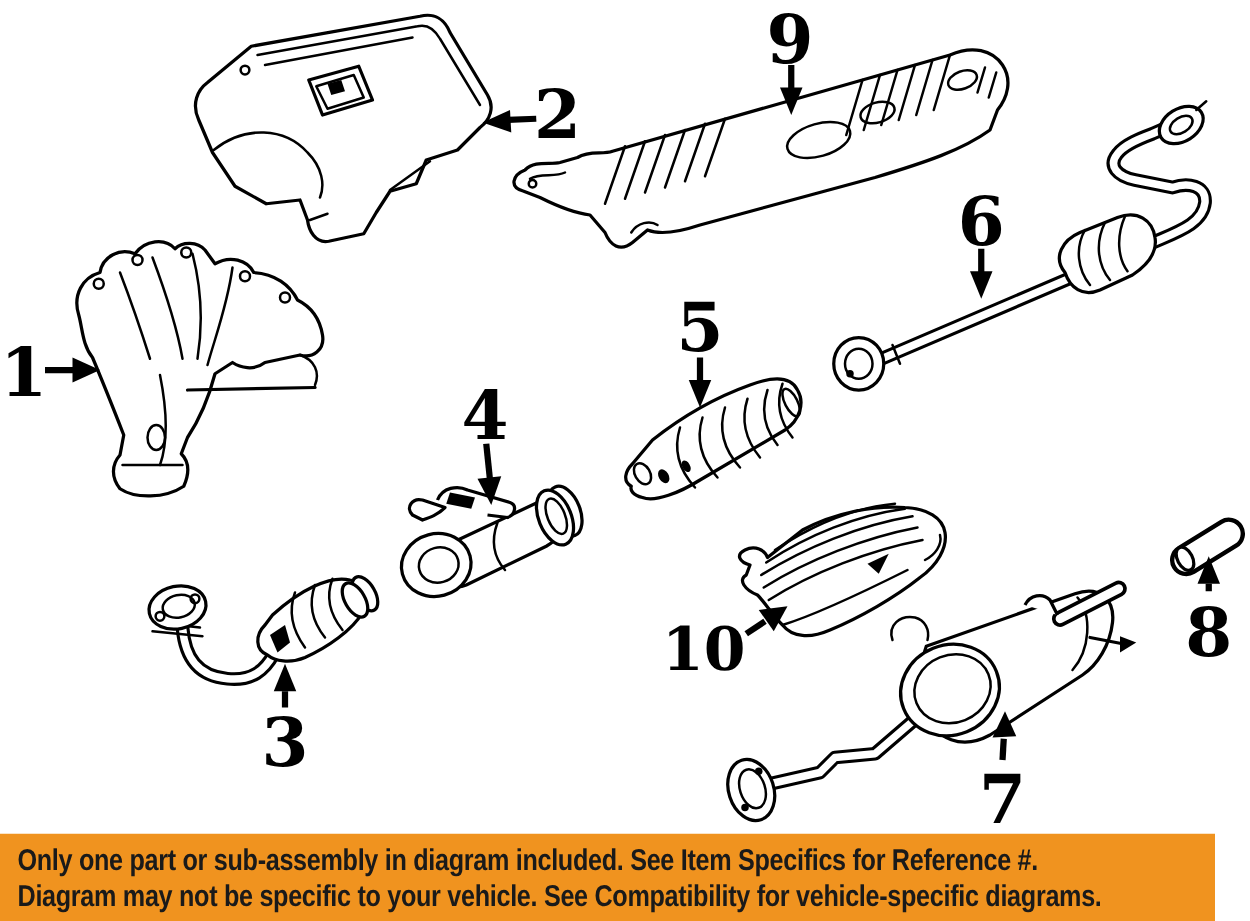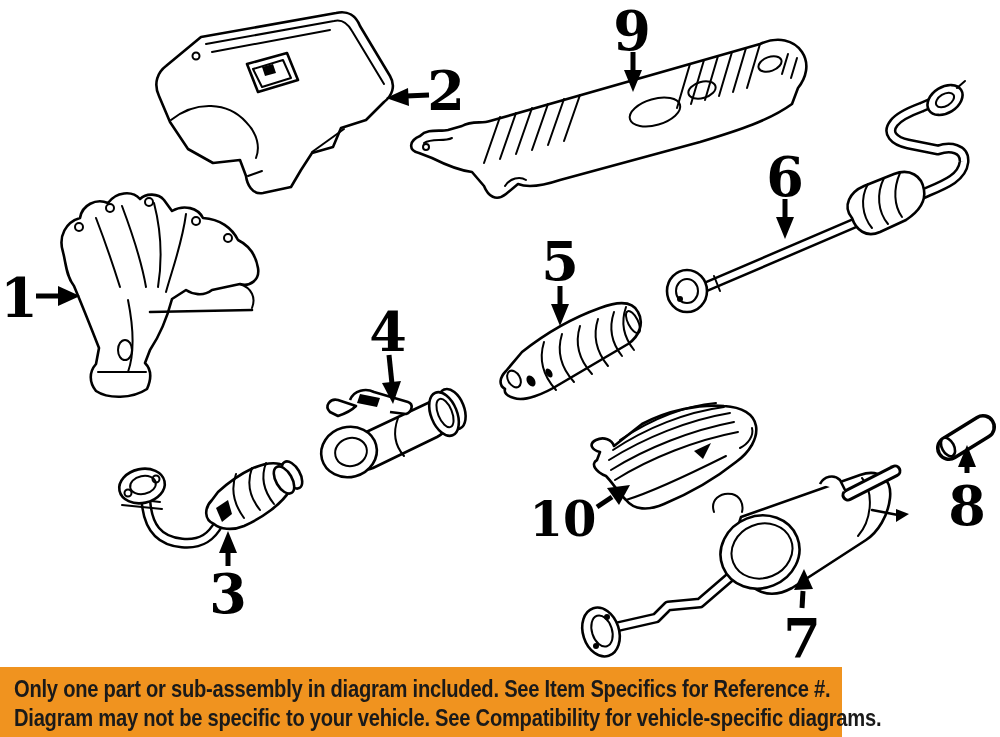--- a/index.html
+++ b/index.html
@@ -14,21 +14,21 @@
   .pipe-o{fill:none;stroke:#000;stroke-width:11;stroke-linecap:round;stroke-linejoin:round;}
   .pipe-i{fill:none;stroke:#fff;stroke-width:6;stroke-linecap:round;stroke-linejoin:round;}
   .tube-o{fill:none;stroke:#000;stroke-width:13;stroke-linecap:round;}
   .tube-i{fill:none;stroke:#fff;stroke-width:7;stroke-linecap:round;}
   .cap-o{fill:none;stroke:#000;stroke-width:26;stroke-linecap:round;}
   .cap-i{fill:none;stroke:#fff;stroke-width:19;stroke-linecap:round;}
   .num{font-family:"DejaVu Serif","Liberation Serif",serif;font-weight:bold;
        font-size:54px;fill:#000;text-anchor:middle;}
   .num-sm{font-size:48px;}
   .shaft{stroke:#000;stroke-width:5;fill:none;}
-  .banner{position:absolute;left:0;top:667px;width:842px;height:70px;
+  .banner{position:absolute;left:0;top:667px;width:972px;height:70px;
           background:#f0931f;color:#1a1a1a;box-sizing:border-box;
           padding:7px 0 0 14px;}
   .banner-line{font-weight:bold;font-size:24px;line-height:29px;white-space:nowrap;
                transform:scaleX(0.84);transform-origin:left center;
                letter-spacing:-0.3px;}
 </style>
 </head>
 <body>
 
 <div class="stage">

